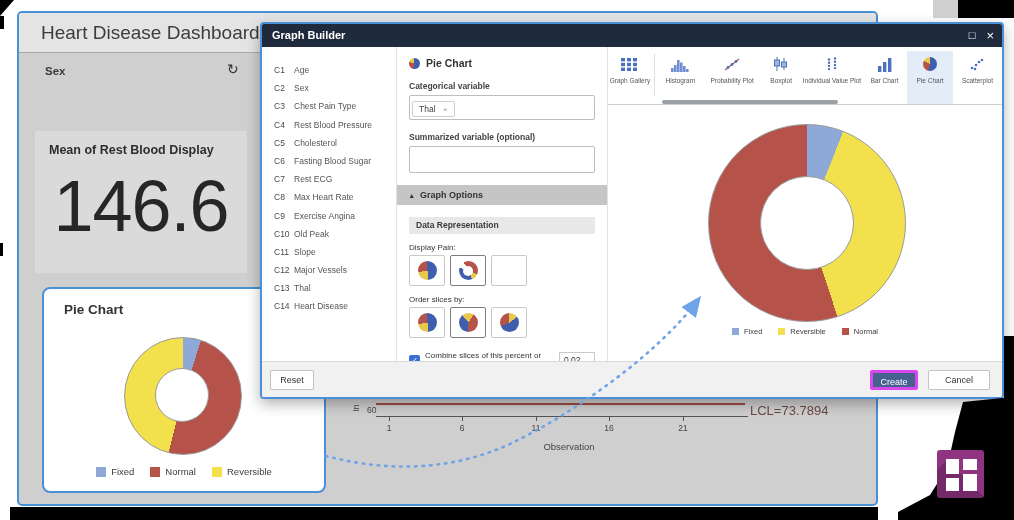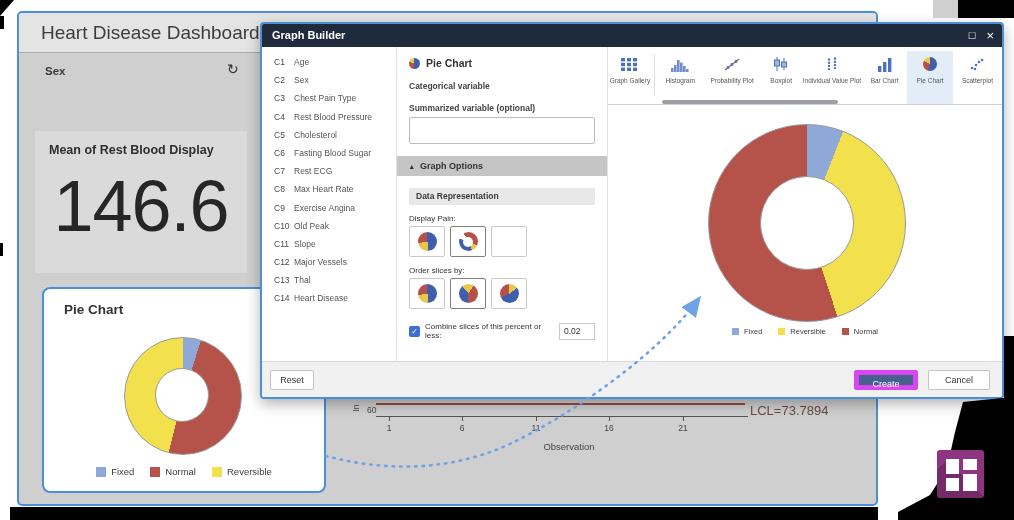--- a/index.html
+++ b/index.html
@@ -46,21 +46,21 @@
   #cc-xaxis-title { left:500px; top:428px; width:100px; text-align:center; font-size:9.5px; }
 
   
   #gb { position:absolute; left:260px; top:22px; width:744px; height:377px; background:#fff;
         border:2px solid #4a90d9; border-radius:4px; z-index:10; box-shadow:0 5px 14px rgba(0,0,0,.3); overflow:hidden; }
   #gb-titlebar { position:relative; height:23px; }
   #gb-title { position:absolute; left:10px; line-height:23px; font-size:11px; font-weight:bold; color:#fff; }
   #gb-controls { position:absolute; right:8px; top:0; line-height:23px; color:#fff; display:flex; gap:11px; }
   #gb-max { font-size:11px; } #gb-close { font-size:13px; }
   #gb-body { position:absolute; left:0; right:0; top:23px; bottom:36px; display:flex; }
-  #gb-cols { width:134px; padding-top:10px; }
+  #gb-cols { width:134px; padding-top:18px; }
   .col-row { height:18.2px; font-size:8.5px; display:flex; }
   .col-id { width:32px; padding-left:12px; color:#4a4a4a; }
   .col-name { color:#555; }
   #gb-mid { width:212px; border-left:1px solid #e2e2e2; border-right:1px solid #e2e2e2; padding:10px 12px; position:relative; }
   #gb-mid-header { display:flex; align-items:center; gap:6px; font-size:10.5px; font-weight:bold; color:#333; }
   .mini-pie { width:11px; height:11px; border-radius:50%;
               background:conic-gradient(#3f5fae 0 55%, #b5524a 55% 80%, #e8c84a 80% 100%); }
   .fld-label { margin-top:12px; font-size:8.5px; font-weight:bold; color:#444; }
   .fld-box { margin-top:4px; height:25px; border:1px solid #bdbdbd; border-radius:2px; background:#fff; padding:2px; }
   .chip { display:inline-block; border:1px solid #cfcfcf; border-radius:2px; padding:2px 6px; font-size:8.5px; color:#444; background:#fff; }
@@ -104,21 +104,21 @@
   #tb-scrollbar { position:absolute; left:54px; top:53px; width:176px; height:3.5px; background:#9aa0a6; border-radius:2px; }
   #gb-chart-area { position:absolute; left:0; right:0; top:57px; bottom:0; border-top:1px solid #cfcfcf; background:#fff; }
   #big-donut { left:100px; top:19px; width:198px; height:198px; }
   #big-donut .hole { left:51px; top:51px; width:94px; height:94px; }
   #gb-chart-area .legend-row { top:222px; font-size:7.5px; }
   #gb-chart-area .sw { width:7px; height:7px; }
   #gb-footer { position:absolute; left:0; right:0; bottom:0; height:36px; background:#f1f1f1; border-top:1px solid #d9d9d9; }
   .btn { position:absolute; top:8px; height:20px; border:1px solid #c3c3c3; border-radius:2px; background:#fff;
          font-size:9px; color:#333; text-align:center; line-height:18px; }
   #reset-btn { left:8px; width:44px; }
-  #create-btn { right:84px; width:64px; color:#fff; border:5px solid #d946ef; }
+  #create-btn { right:84px; width:48px; color:#fff; border:3px solid #d946ef; }
   #cancel-btn { right:12px; width:62px; }
 
   
   #arrow-svg, #artifact-svg { position:absolute; left:0; top:0; z-index:50; pointer-events:none; }
   #artifact-svg { z-index:60; }
   #logo { position:absolute; left:937px; top:450px; width:47px; height:48px; border-radius:3px; z-index:70; overflow:hidden; }
   #logo .shade { position:absolute; left:10px; top:10px; width:60px; height:60px; background:rgba(0,0,0,.18); transform:rotate(45deg); transform-origin:0 0; }
   .pane { position:absolute; background:#fff; }
   #pane1 { left:9px; top:9px; width:13px; height:15px; }
   #pane2 { left:9px; top:28px; width:13px; height:13px; }
@@ -251,20 +251,26 @@
             <span class="col-name">Heart Disease</span>
           </div>
       </div>
 
       <div id="gb-mid">
         <div id="gb-mid-header">
           <span class="mini-pie"></span>
           <span>Pie Chart</span>
         </div>
         <div class="fld-label">Categorical variable</div>
+        <div class="fld-box">
+          <span class="chip">
+            <span>Thal</span>
+            <span class="x">×</span>
+          </span>
+        </div>
         <div class="fld-label">Summarized variable (optional)</div>
         <div class="fld-box empty"></div>
 
         <div id="graph-options-band">
           <span class="tri">▴</span>
           <span>Graph Options</span>
         </div>
         <div id="data-rep-band">Data Representation</div>
 
         <div class="opt-label">Display Pain:</div>

